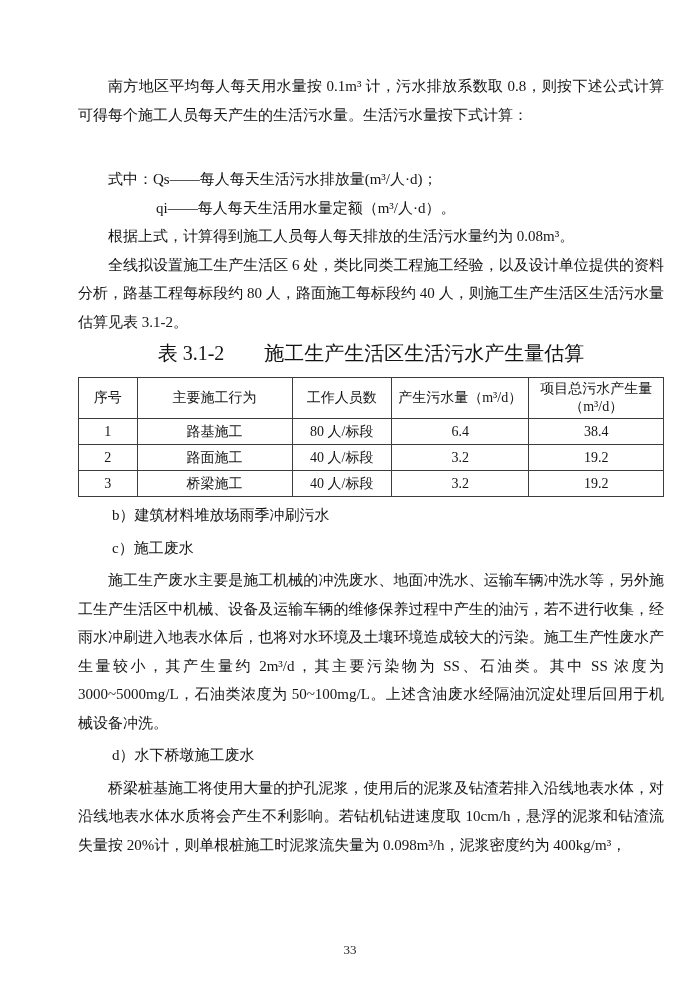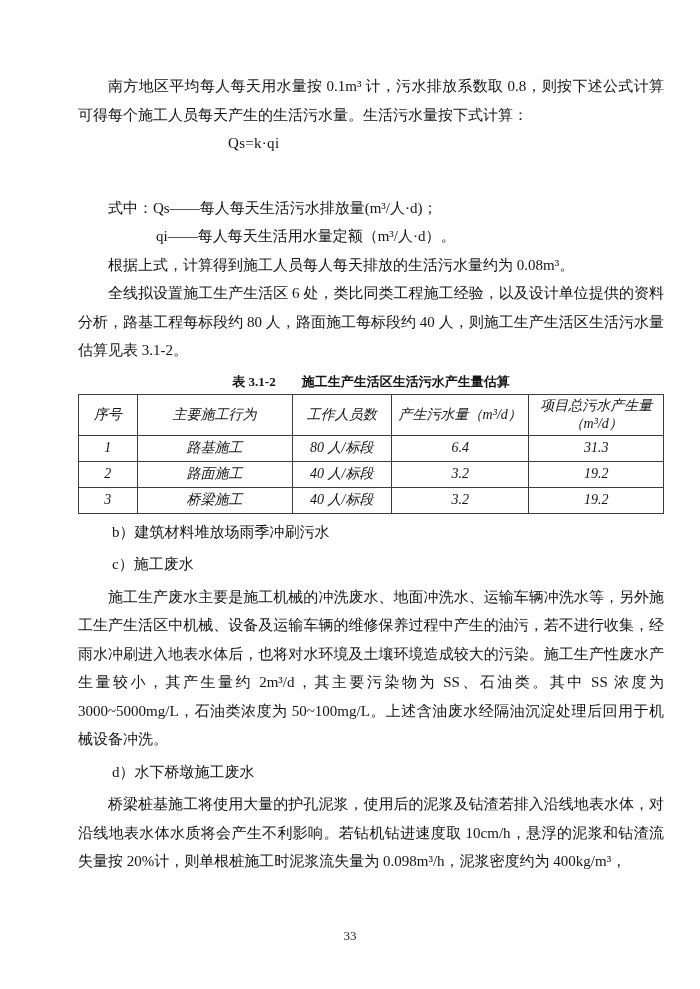--- a/index.html
+++ b/index.html
@@ -23,65 +23,63 @@
   .formula{
     line-height:28.5px;
     padding-left:150px;
     letter-spacing:0.3px;
   }
   .def{line-height:28.5px;}
   .def-first{padding-left:2em;margin-top:36px;}
   .def-rest{padding-left:5.2em;}
   .caption{
     text-align:center;
-    font-weight:bold;
+    font-weight:normal;
     line-height:24px;
-    margin:5px 0 0 0;
-    font-size:13px;
+    margin:5px 0 12px 0;
+    font-size:20px;
   }
   .cap-gap{display:inline-block;width:2em;}
   table.data{
     width:100%;
     border-collapse:collapse;
     table-layout:fixed;
-    font-style:italic;
   }
   table.data th, table.data td{
     border:1px solid #3c3c3c;
     font-weight:normal;
     text-align:center;
     vertical-align:middle;
     font-size:14px;
     line-height:18px;
     padding:2px 3px;
   }
   table.data thead tr{height:40px;}
   table.data tbody tr{height:26px;}
   .sec-heading{
     margin:4px;
     text-indent:2em;
     line-height:28.5px;
   }
   .page-footer{
     position:absolute;
-    left:0;bottom:45px;
+    left:0;bottom:31px;
     width:100%;
     text-align:center;
     font-size:13px;
     color:#222;
   }
 </style>
 </head>
 <body>
 
 <div class="page">
 
   <p class="para">南方地区平均每人每天用水量按 0.1m³ 计，污水排放系数取 0.8，则按下述公式计算可得每个施工人员每天产生的生活污水量。生活污水量按下式计算：</p>
 
-  <div class="formula">Qs=k·qi</div>
 
   <div class="def def-first">式中：Qs——每人每天生活污水排放量(m³/人·d)；</div>
   <div class="def def-rest">qi——每人每天生活用水量定额（m³/人·d）。</div>
 
   <p class="para">根据上式，计算得到施工人员每人每天排放的生活污水量约为 0.08m³。</p>
 
   <p class="para">全线拟设置施工生产生活区 6 处，类比同类工程施工经验，以及设计单位提供的资料分析，路基工程每标段约 80 人，路面施工每标段约 40 人，则施工生产生活区生活污水量估算见表 3.1-2。</p>
 
   <div class="caption">
     <span>表 3.1-2</span><span class="cap-gap"></span><span>施工生产生活区生活污水产生量估算</span>
@@ -103,21 +101,21 @@
         <th>产生污水量（m³/d）</th>
         <th>项目总污水产生量（m³/d）</th>
       </tr>
     </thead>
     <tbody>
       <tr>
         <td>1</td>
         <td>路基施工</td>
         <td>80 人/标段</td>
         <td>6.4</td>
-        <td>31.3</td>
+        <td>38.4</td>
       </tr>
       <tr>
         <td>2</td>
         <td>路面施工</td>
         <td>40 人/标段</td>
         <td>3.2</td>
         <td>19.2</td>
       </tr>
       <tr>
         <td>3</td>

